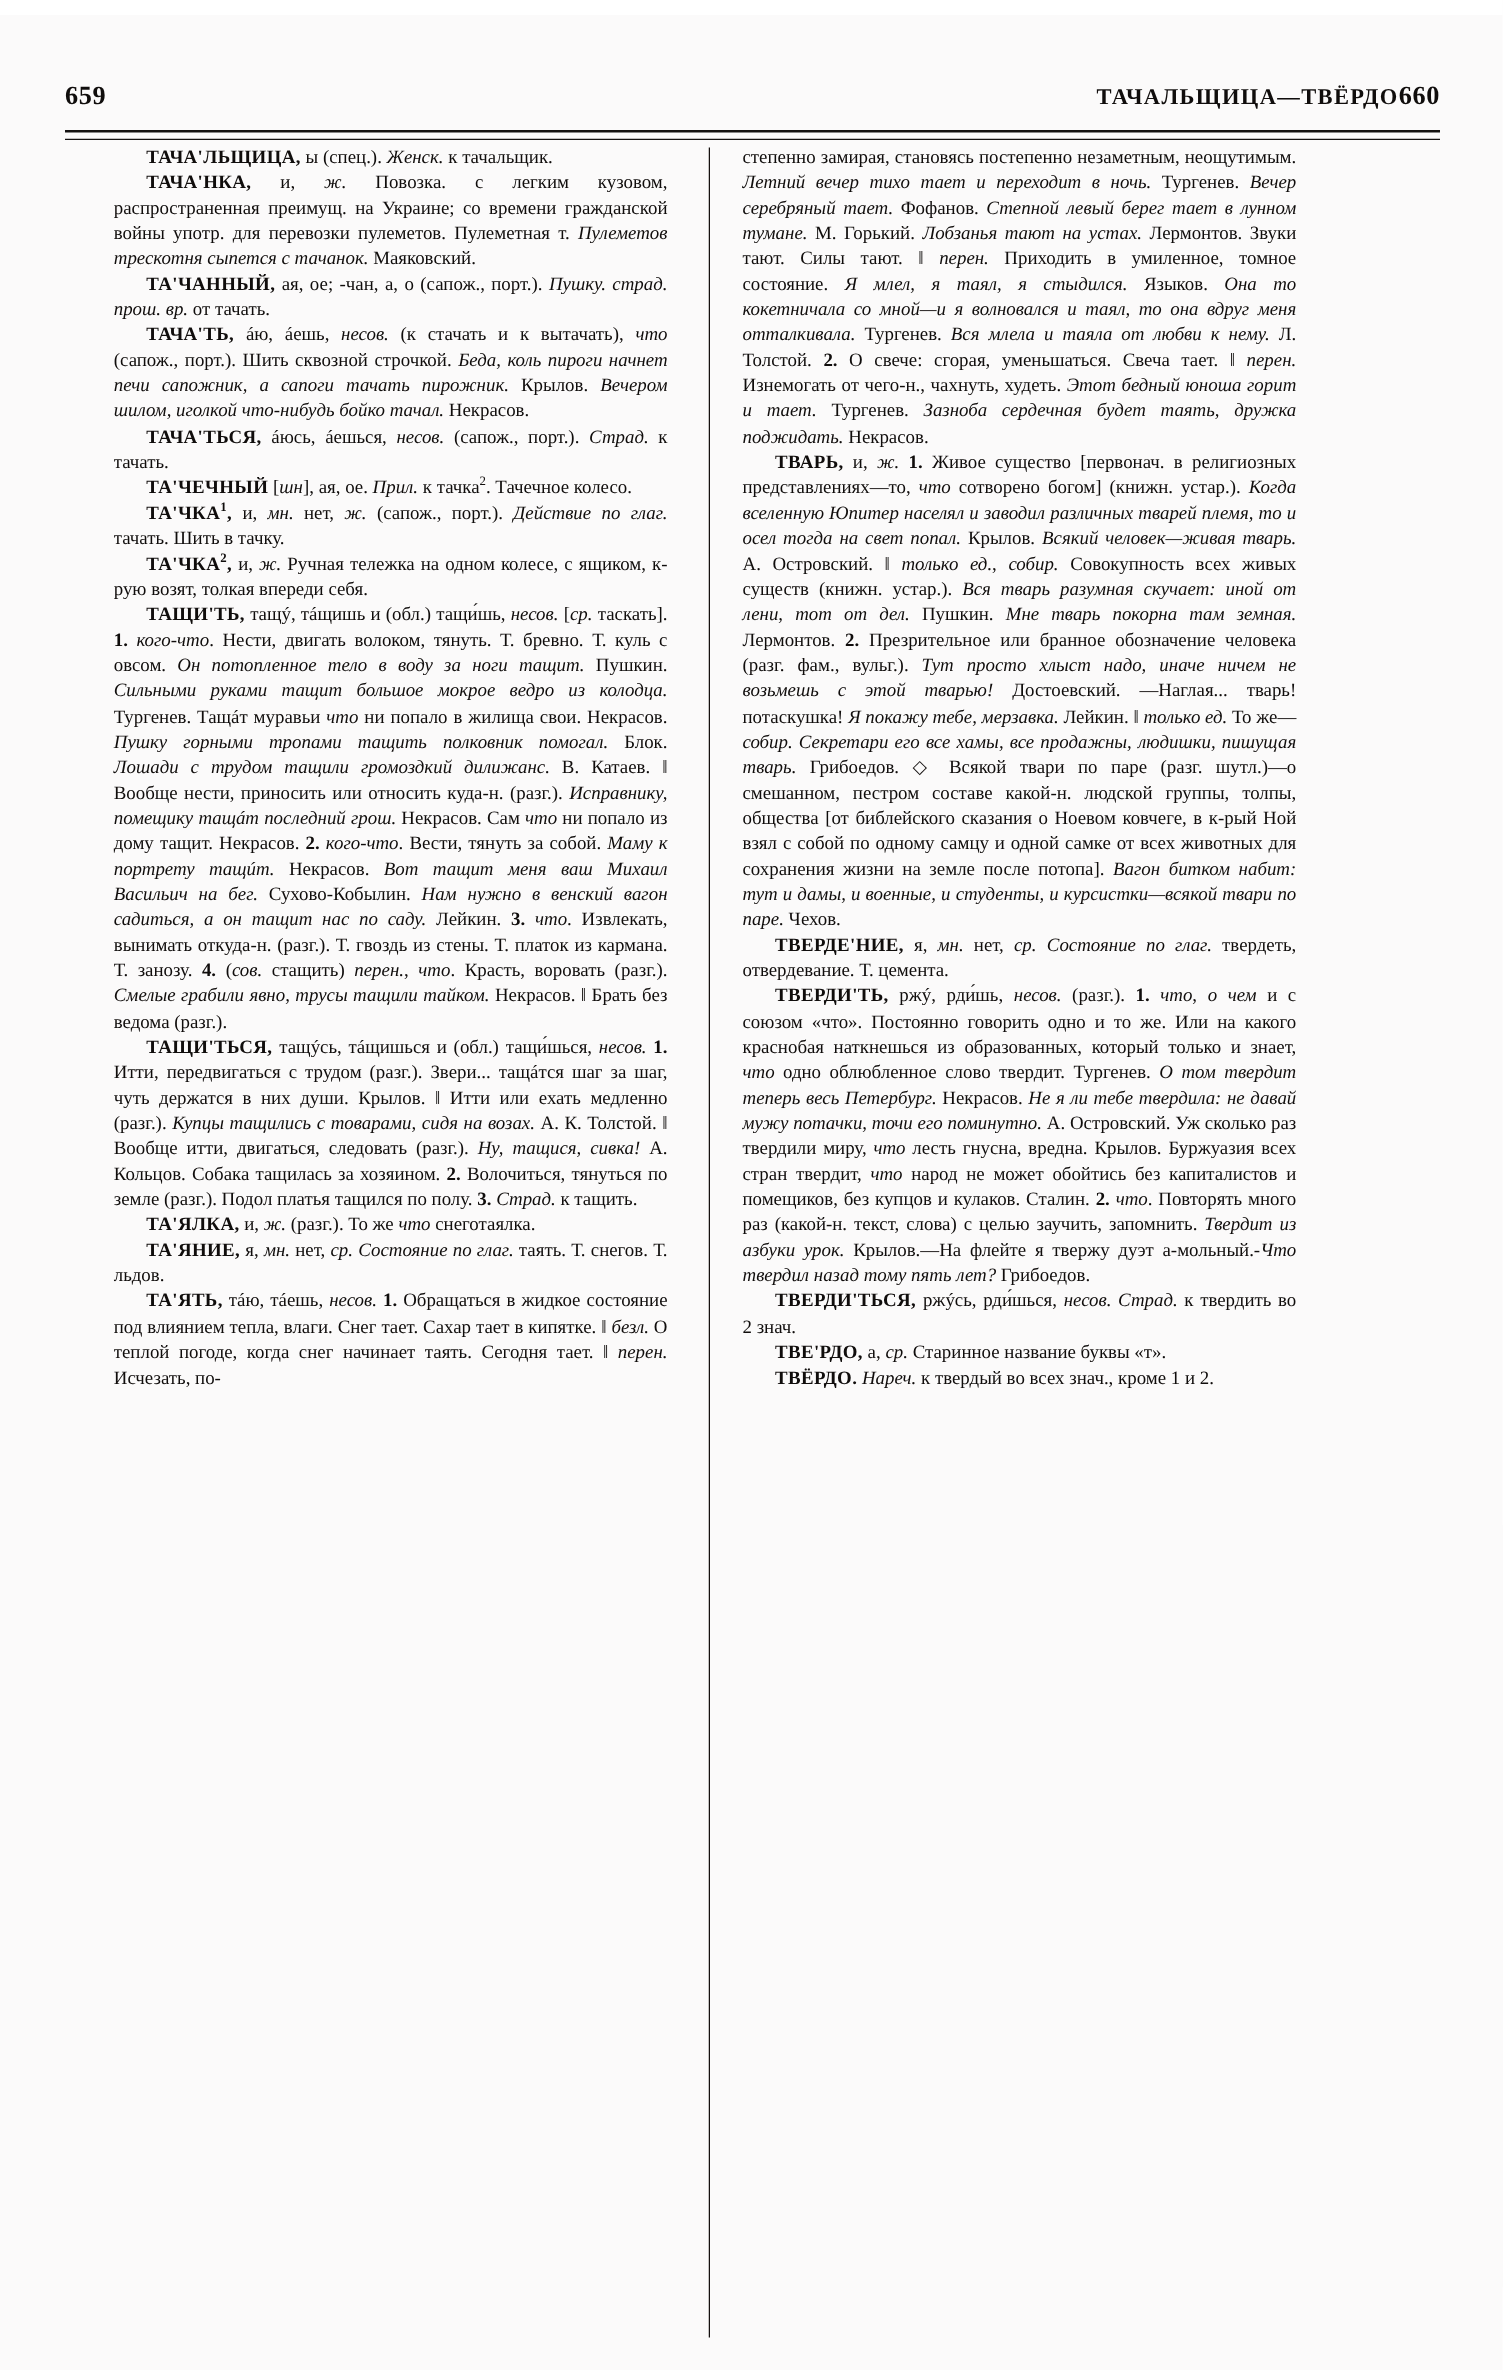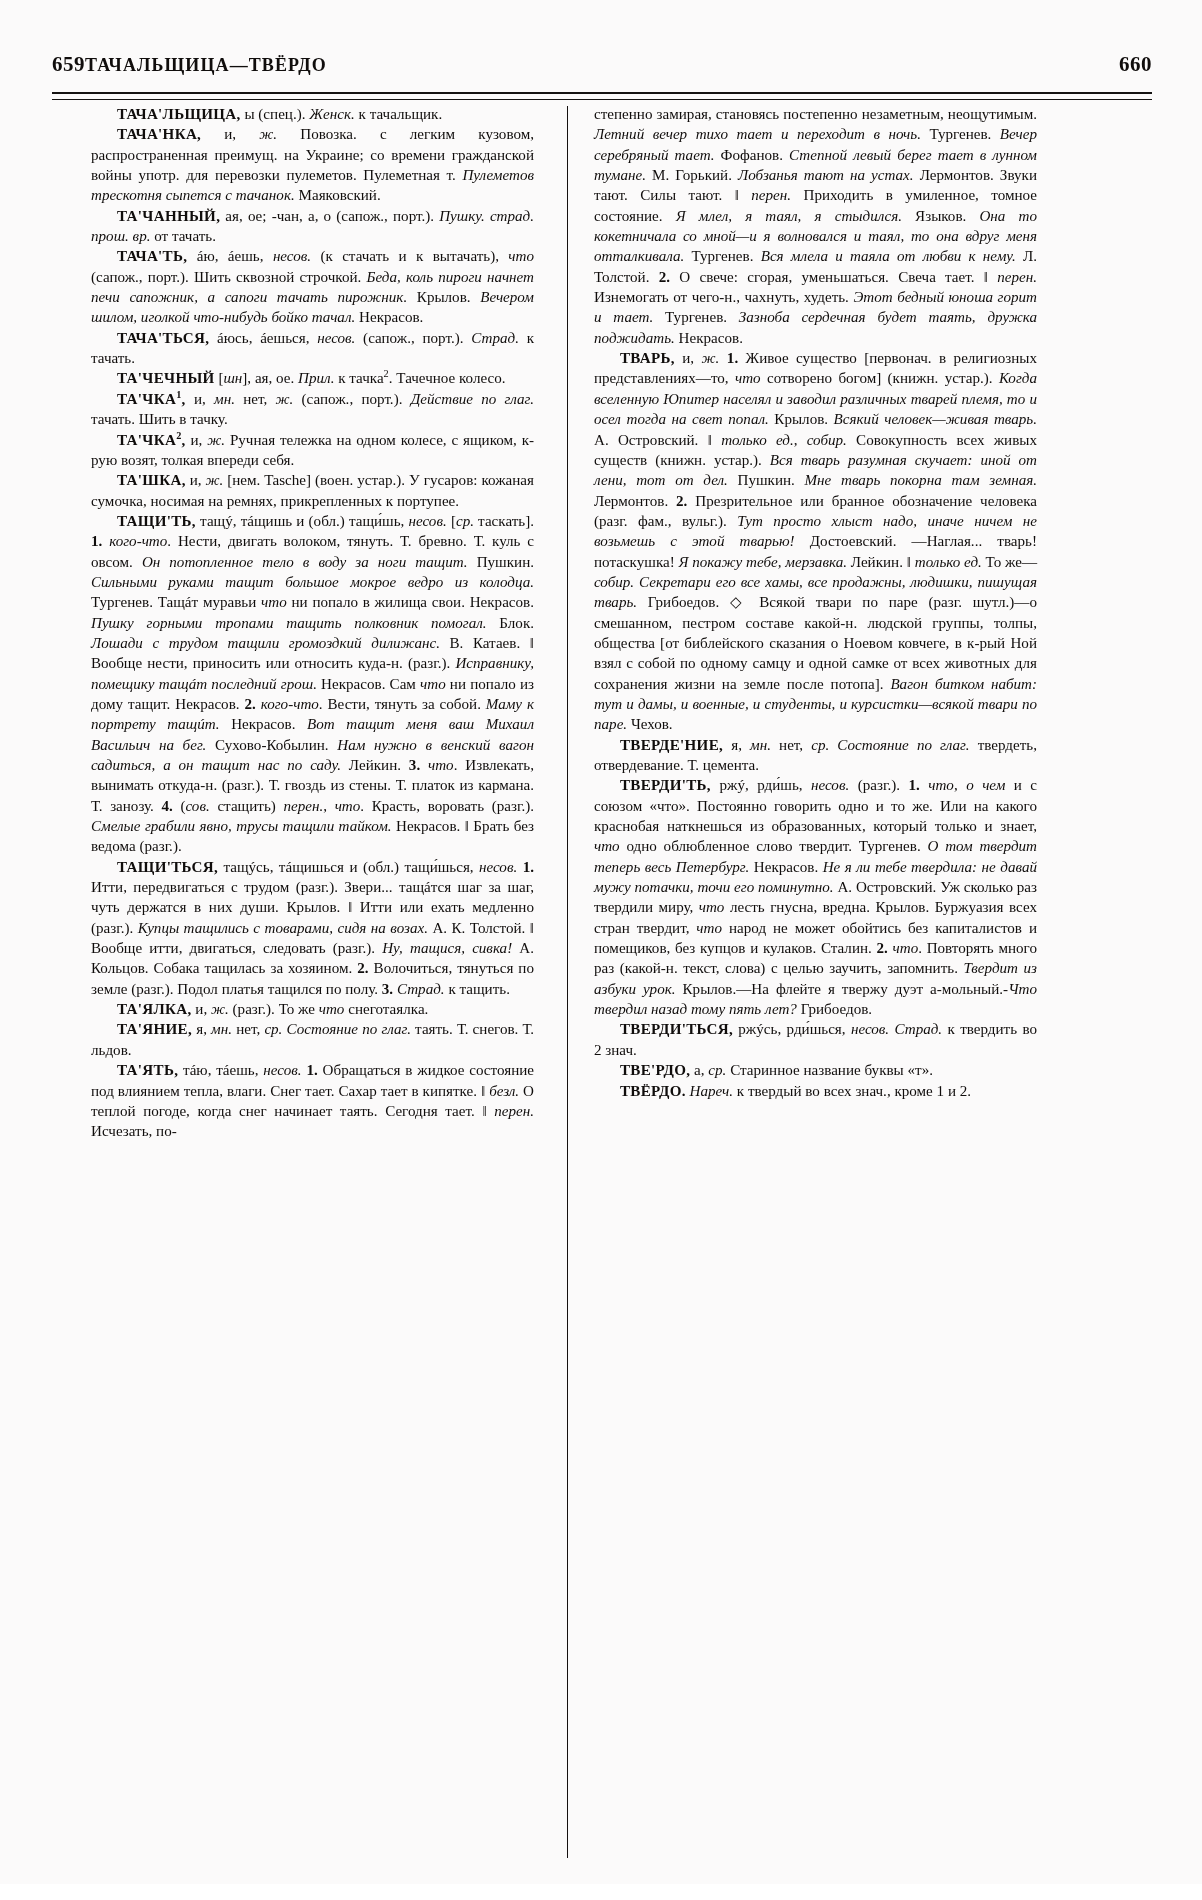--- a/index.html
+++ b/index.html
@@ -10,21 +10,21 @@
   body {
     width: 1202px;
     height: 1900px;
     font-family: "Liberation Serif", "DejaVu Serif", serif;
     color: #100d0c;
     position: relative;
     overflow: hidden;
   }
   .page {
     position: absolute;
-    left: 0; top: 0;
+    left: 0; top: 12px;
     width: 1202px;
     height: 1884px;
     background: #fbfafa;
   }
 
   
   .runhead {
     position: absolute;
     left: 52px;
     top: 52px;
@@ -39,21 +39,21 @@
   .folio {
     font-size: 21px;
     font-family: "Liberation Serif", serif;
     font-weight: bold;
     letter-spacing: 0.5px;
   }
   .runhead-title {
     font-size: 18px;
     letter-spacing: 1.1px;
     font-weight: bold;
-    text-align: left;
+    text-align: right;
     flex: 1;
   }
   .rule {
     position: absolute;
     left: 52px;
     top: 92px;
     width: 1100px;
     height: 5px;
     border-top: 2px solid #141211;
     border-bottom: 1px solid #141211;
@@ -117,21 +117,20 @@
 
     <div class="col col-left" id="col-left">
         <p class="entry"><span class="hw">ТАЧА'ЛЬЩИЦА,</span><span> ы (спец.). <span class="it">Женск.</span> к тачальщик.</span></p>
         <p class="entry"><span class="hw">ТАЧА'НКА,</span><span> и, <span class="it">ж.</span> Повозка. с легким кузовом, распространенная преимущ. на Украине; со времени гражданской войны употр. для перевозки пулеметов. Пулеметная т. <span class="it">Пулеметов трескотня сыпется с тачанок.</span> Маяковский.</span></p>
         <p class="entry"><span class="hw">ТА'ЧАННЫЙ,</span><span> ая, ое; -чан, а, о (сапож., порт.). <span class="it">Пушку.</span> <span class="it">страд.</span> <span class="it">прош.</span> <span class="it">вр.</span> от тачать.</span></p>
         <p class="entry"><span class="hw">ТАЧА'ТЬ,</span><span> áю, áешь, <span class="it">несов.</span> (к стачать и к вытачать), <span class="it">что</span> (сапож., порт.). Шить сквозной строчкой. <span class="it">Беда, коль пироги начнет печи сапожник, а сапоги тачать пирожник.</span> Крылов. <span class="it">Вечером шилом, иголкой что-нибудь бойко тачал.</span> Некрасов.</span></p>
         <p class="entry"><span class="hw">ТАЧА'ТЬСЯ,</span><span> áюсь, áешься, <span class="it">несов.</span> (сапож., порт.). <span class="it">Страд.</span> к тачать.</span></p>
         <p class="entry"><span class="hw">ТА'ЧЕЧНЫЙ</span><span> [<span class="it">шн</span>], ая, ое. <span class="it">Прил.</span> к тачка<sup>2</sup>. Тачечное колесо.</span></p>
         <p class="entry"><span class="hw">ТА'ЧКА<sup>1</sup>,</span><span> и, <span class="it">мн.</span> нет, <span class="it">ж.</span> (сапож., порт.). <span class="it">Действие по глаг.</span> тачать. Шить в тачку.</span></p>
         <p class="entry"><span class="hw">ТА'ЧКА<sup>2</sup>,</span><span> и, <span class="it">ж.</span> Ручная тележка на одном колесе, с ящиком, к-рую возят, толкая впереди себя.</span></p>
-        <p class="entry"><span class="hw">ТА'ШКА,</span><span> и, <span class="it">ж.</span> [нем. Tasche] (воен. устар.). У гусаров: кожаная сумочка, носимая на ремнях, прикрепленных к портупее.</span></p>
         <p class="entry"><span class="hw">ТАЩИ'ТЬ,</span><span> тащý, тáщишь и (обл.) тащи́шь, <span class="it">несов.</span> [<span class="it">ср.</span> таскать]. <span class="b">1.</span> <span class="it">кого-что</span>. Нести, двигать волоком, тянуть. Т. бревно. Т. куль с овсом. <span class="it">Он потопленное тело в воду за ноги тащит.</span> Пушкин. <span class="it">Сильными руками тащит большое мокрое ведро из колодца.</span> Тургенев. Тащáт муравьи <span class="it">что</span> ни попало в жилища свои. Некрасов. <span class="it">Пушку горными тропами тащить полковник помогал.</span> Блок. <span class="it">Лошади с трудом тащили громоздкий дилижанс.</span> В. Катаев. ‖ Вообще нести, приносить или относить куда-н. (разг.). <span class="it">Исправнику, помещику тащáт последний грош.</span> Некрасов. Сам <span class="it">что</span> ни попало из дому тащит. Некрасов. <span class="b">2.</span> <span class="it">кого-что</span>. Вести, тянуть за собой. <span class="it">Маму к портрету тащúт.</span> Некрасов. <span class="it">Вот тащит меня ваш Михаил Васильич на бег.</span> Сухово-Кобылин. <span class="it">Нам нужно в венский вагон садиться, а он тащит нас по саду.</span> Лейкин. <span class="b">3.</span> <span class="it">что</span>. Извлекать, вынимать откуда-н. (разг.). Т. гвоздь из стены. Т. платок из кармана. Т. занозу. <span class="b">4.</span> (<span class="it">сов.</span> стащить) <span class="it">перен.</span>, <span class="it">что</span>. Красть, воровать (разг.). <span class="it">Смелые грабили явно, трусы тащили тайком.</span> Некрасов. ‖ Брать без ведома (разг.).</span></p>
         <p class="entry"><span class="hw">ТАЩИ'ТЬСЯ,</span><span> тащýсь, тáщишься и (обл.) тащи́шься, <span class="it">несов.</span> <span class="b">1.</span> Итти, передвигаться с трудом (разг.). Звери... тащáтся шаг за шаг, чуть держатся в них души. Крылов. ‖ Итти или ехать медленно (разг.). <span class="it">Купцы тащились с товарами, сидя на возах.</span> А. К. Толстой. ‖ Вообще итти, двигаться, следовать (разг.). <span class="it">Ну, тащися, сивка!</span> А. Кольцов. Собака тащилась за хозяином. <span class="b">2.</span> Волочиться, тянуться по земле (разг.). Подол платья тащился по полу. <span class="b">3.</span> <span class="it">Страд.</span> к тащить.</span></p>
         <p class="entry"><span class="hw">ТА'ЯЛКА,</span><span> и, <span class="it">ж.</span> (разг.). То же <span class="it">что</span> снеготаялка.</span></p>
         <p class="entry"><span class="hw">ТА'ЯНИЕ,</span><span> я, <span class="it">мн.</span> нет, <span class="it">ср.</span> <span class="it">Состояние по глаг.</span> таять. Т. снегов. Т. льдов.</span></p>
         <p class="entry"><span class="hw">ТА'ЯТЬ,</span><span> тáю, тáешь, <span class="it">несов.</span> <span class="b">1.</span> Обращаться в жидкое состояние под влиянием тепла, влаги. Снег тает. Сахар тает в кипятке. ‖ <span class="it">безл.</span> О теплой погоде, когда снег начинает таять. Сегодня тает. ‖ <span class="it">перен.</span> Исчезать, по-</span></p>
       </div>
 
     <div class="divider"></div>
 
     <div class="col col-right" id="col-right">

